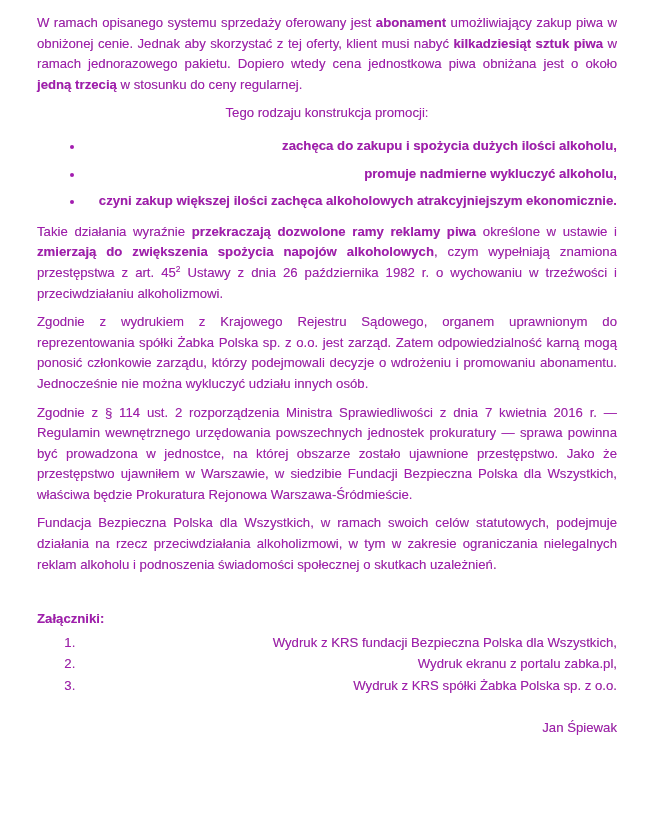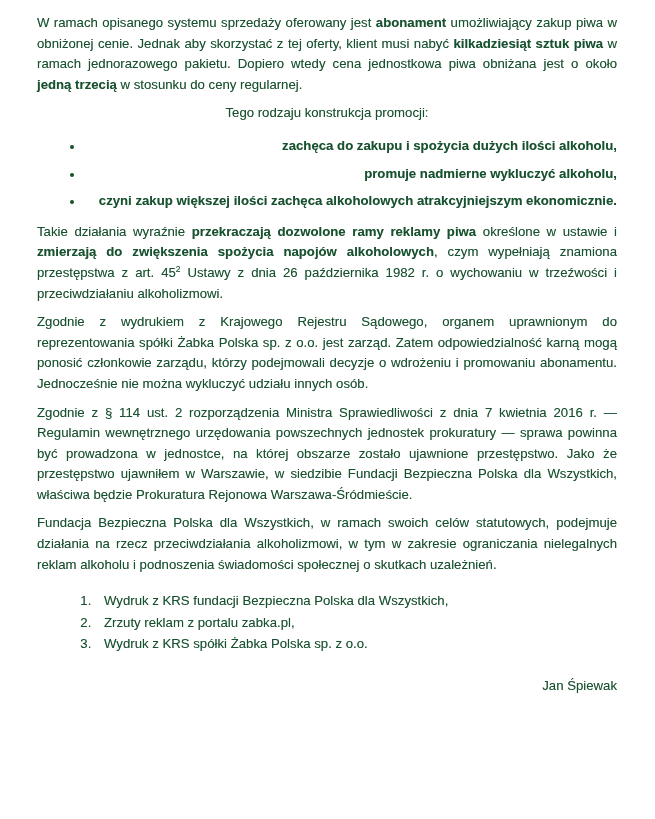--- a/index.html
+++ b/index.html
@@ -13,21 +13,21 @@
     overflow: hidden;
   }
   .page {
     box-sizing: border-box;
     width: 655px;
     height: 819px;
     padding: 13px 38px 0 37px;
     font-family: "Liberation Sans", sans-serif;
     font-size: 13.2px;
     line-height: 20.6px;
-    color: #14532d;
+    color: #a21caf;
     text-shadow: 0 0 0.5px rgba(33,33,33,0.35);
   }
   .page p {
     margin: 0 0 8px 0;
     text-align: justify;
   }
   p.left-align {
     text-align: center;
   }
   b, .b {
@@ -51,23 +51,23 @@
   ul.bullets li::marker {
     font-size: 12px;
   }
   .attachments-heading {
     font-weight: 700;
     margin: 34px 0 3px 0 !important;
     text-align: left !important;
   }
   ol.attachments {
     list-style: decimal outside;
-    margin: 16px;
+    margin: 0;
     padding-left: 42px;
-    text-align: left;
+    text-align: right;
   }
   ol.attachments li {
     padding-left: 9px;
     margin-bottom: 1px;
   }
   .signature {
     text-align: right !important;
     margin-top: 21px !important;
   }
 </style>
@@ -89,22 +89,23 @@
   <p><span>Takie działania wyraźnie </span><span class="b">przekraczają dozwolone ramy reklamy piwa</span><span> określone w ustawie i </span><span class="b">zmierzają do zwiększenia spożycia napojów alkoholowych</span><span>, czym wypełniają znamiona przestępstwa z art. 45</span><sup>2</sup><span> Ustawy z dnia 26 października 1982 r. o wychowaniu w trzeźwości i przeciwdziałaniu alkoholizmowi.</span></p>
 
   <p>Zgodnie z wydrukiem z Krajowego Rejestru Sądowego, organem uprawnionym do reprezentowania spółki Żabka Polska sp. z o.o. jest zarząd. Zatem odpowiedzialność karną mogą ponosić członkowie zarządu, którzy podejmowali decyzje o wdrożeniu i promowaniu abonamentu. Jednocześnie nie można wykluczyć udziału innych osób.</p>
 
 
   <p>Zgodnie z § 114 ust. 2 rozporządzenia Ministra Sprawiedliwości z dnia 7 kwietnia 2016 r. — Regulamin wewnętrznego urzędowania powszechnych jednostek prokuratury — sprawa powinna być prowadzona w jednostce, na której obszarze zostało ujawnione przestępstwo. Jako że przestępstwo ujawniłem w Warszawie, w siedzibie Fundacji Bezpieczna Polska dla Wszystkich, właściwa będzie Prokuratura Rejonowa Warszawa-Śródmieście.</p>
 
   <p>Fundacja Bezpieczna Polska dla Wszystkich, w ramach swoich celów statutowych, podejmuje działania na rzecz przeciwdziałania alkoholizmowi, w tym w zakresie ograniczania nielegalnych reklam alkoholu i podnoszenia świadomości społecznej o skutkach uzależnień.</p>
 
 
+  <p class="attachments-heading">Załączniki:</p>
 
   <ol class="attachments">
     <li>Wydruk z KRS fundacji Bezpieczna Polska dla Wszystkich,</li>
-    <li>Zrzuty reklam z portalu zabka.pl,</li>
+    <li>Wydruk ekranu z portalu zabka.pl,</li>
     <li>Wydruk z KRS spółki Żabka Polska sp. z o.o.</li>
   </ol>
 
   <p class="signature">Jan Śpiewak</p>
 
 </div>
 
 </body></html>

